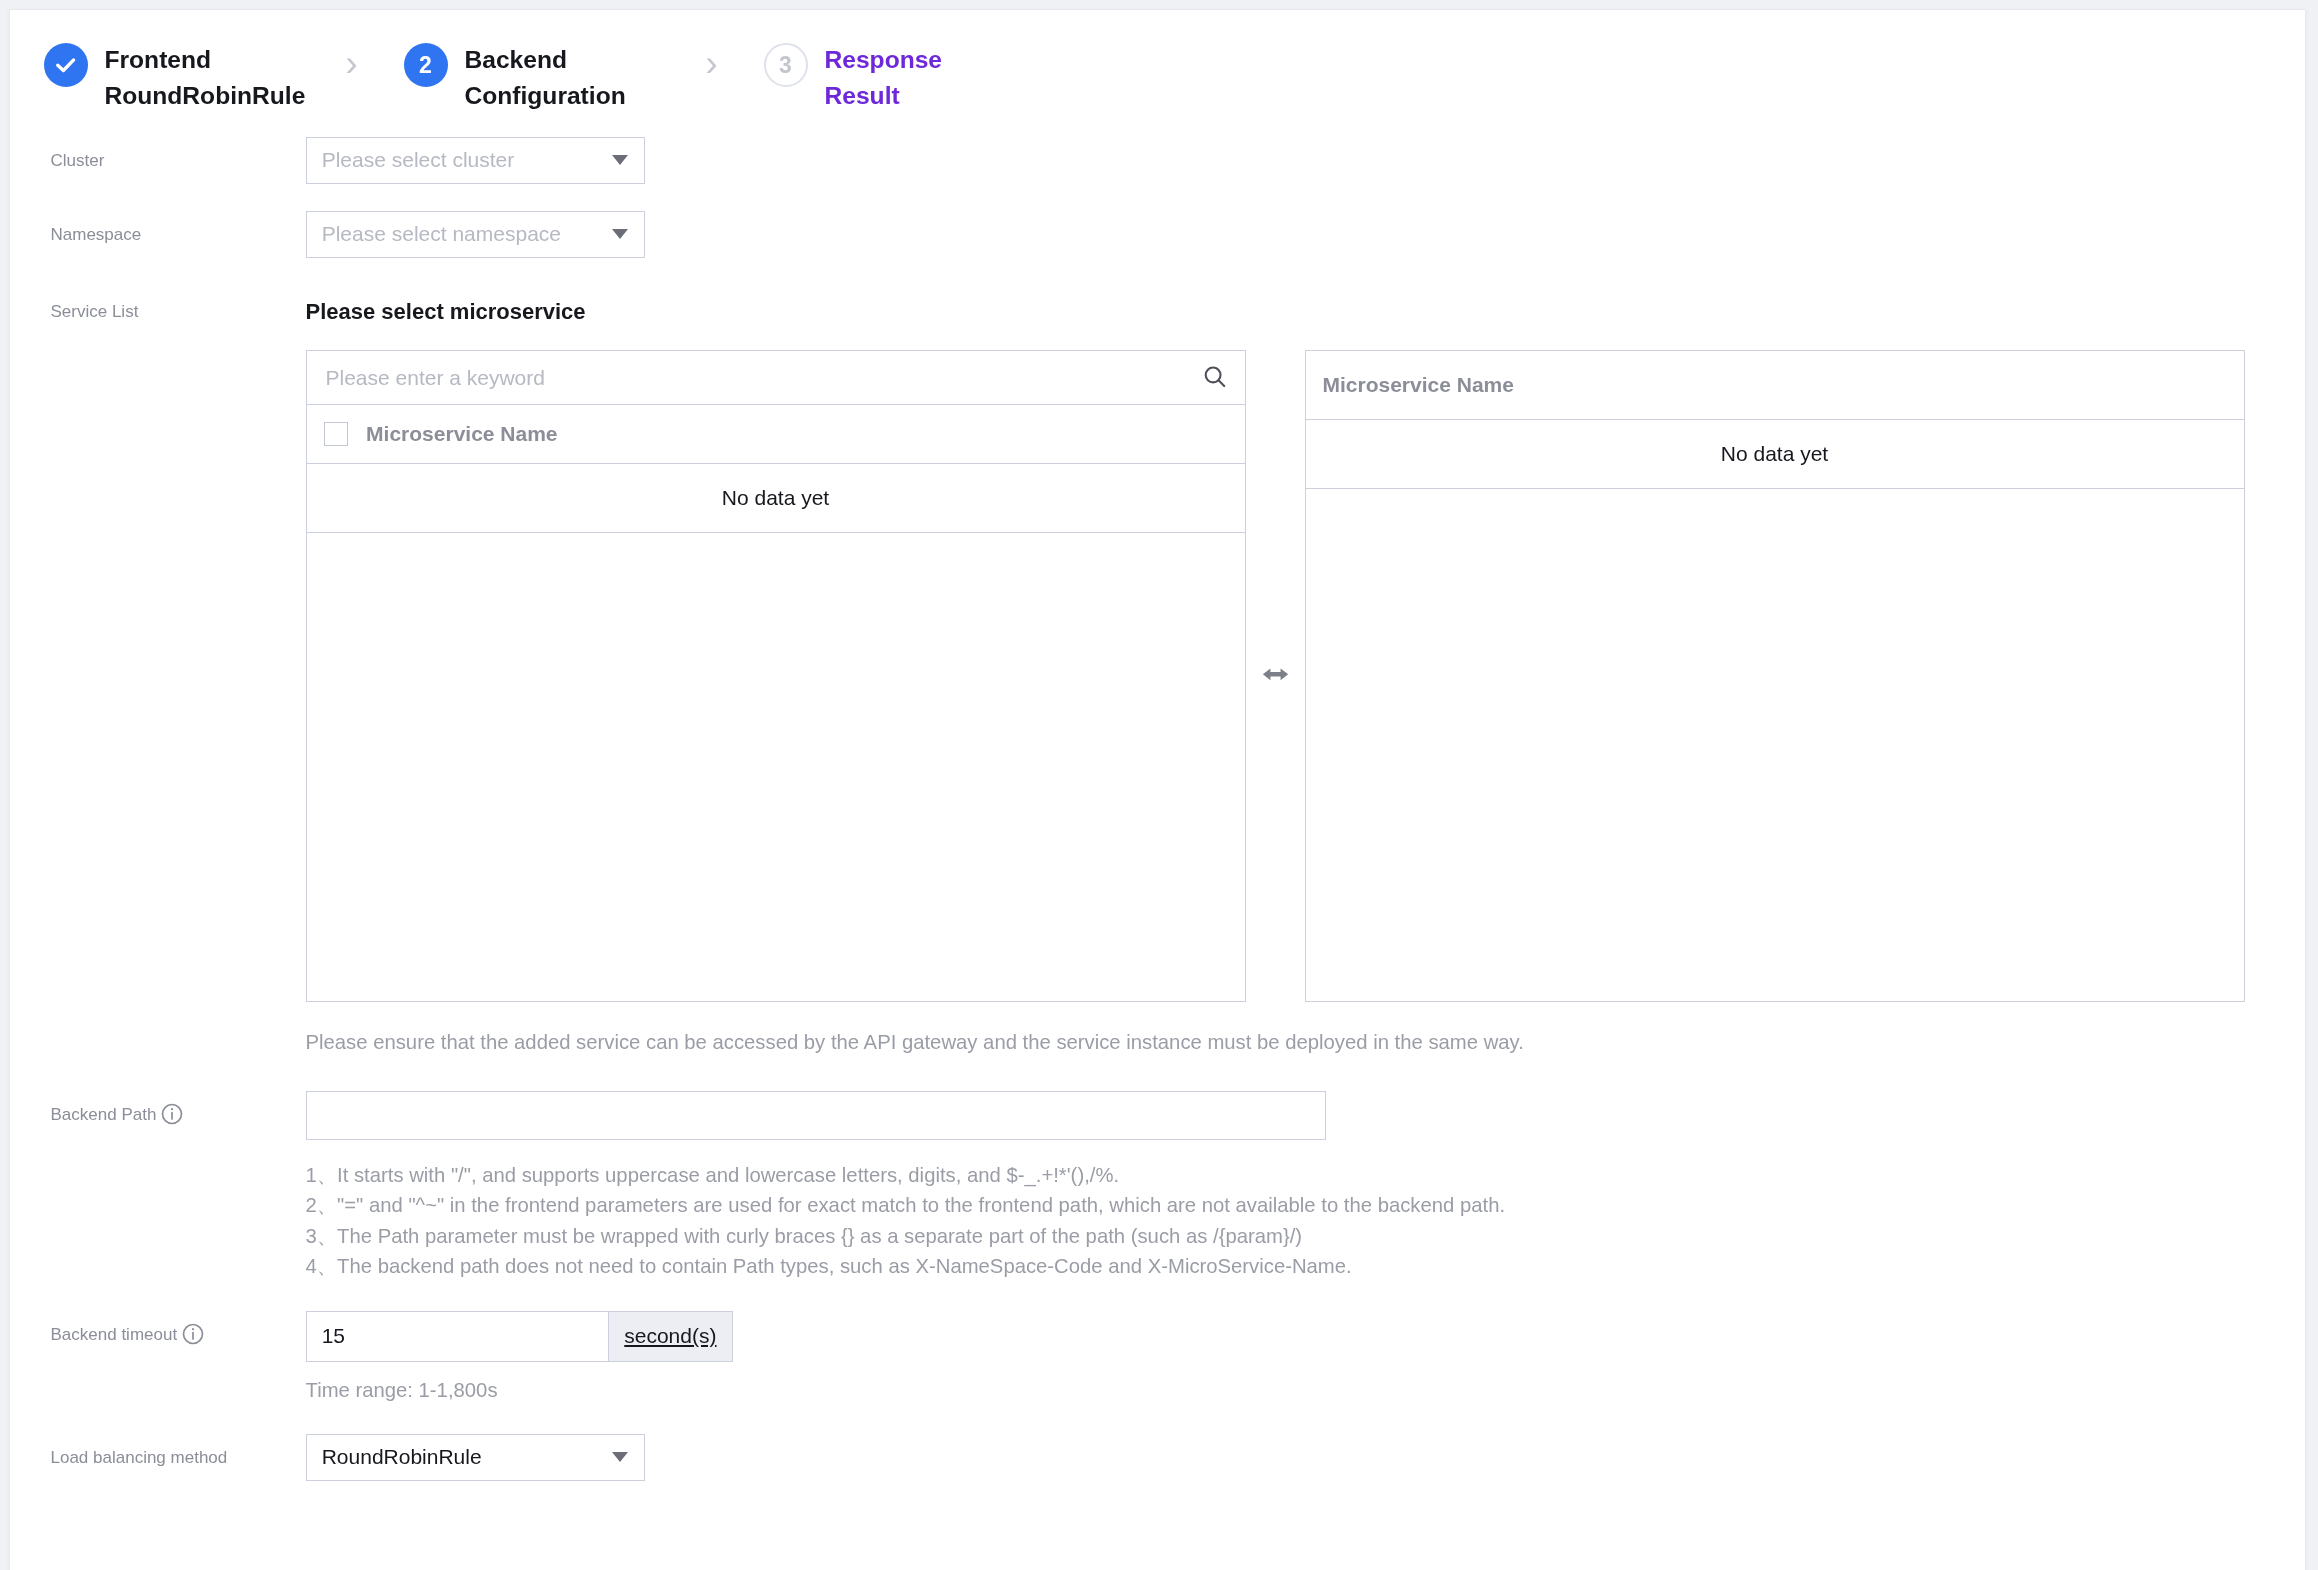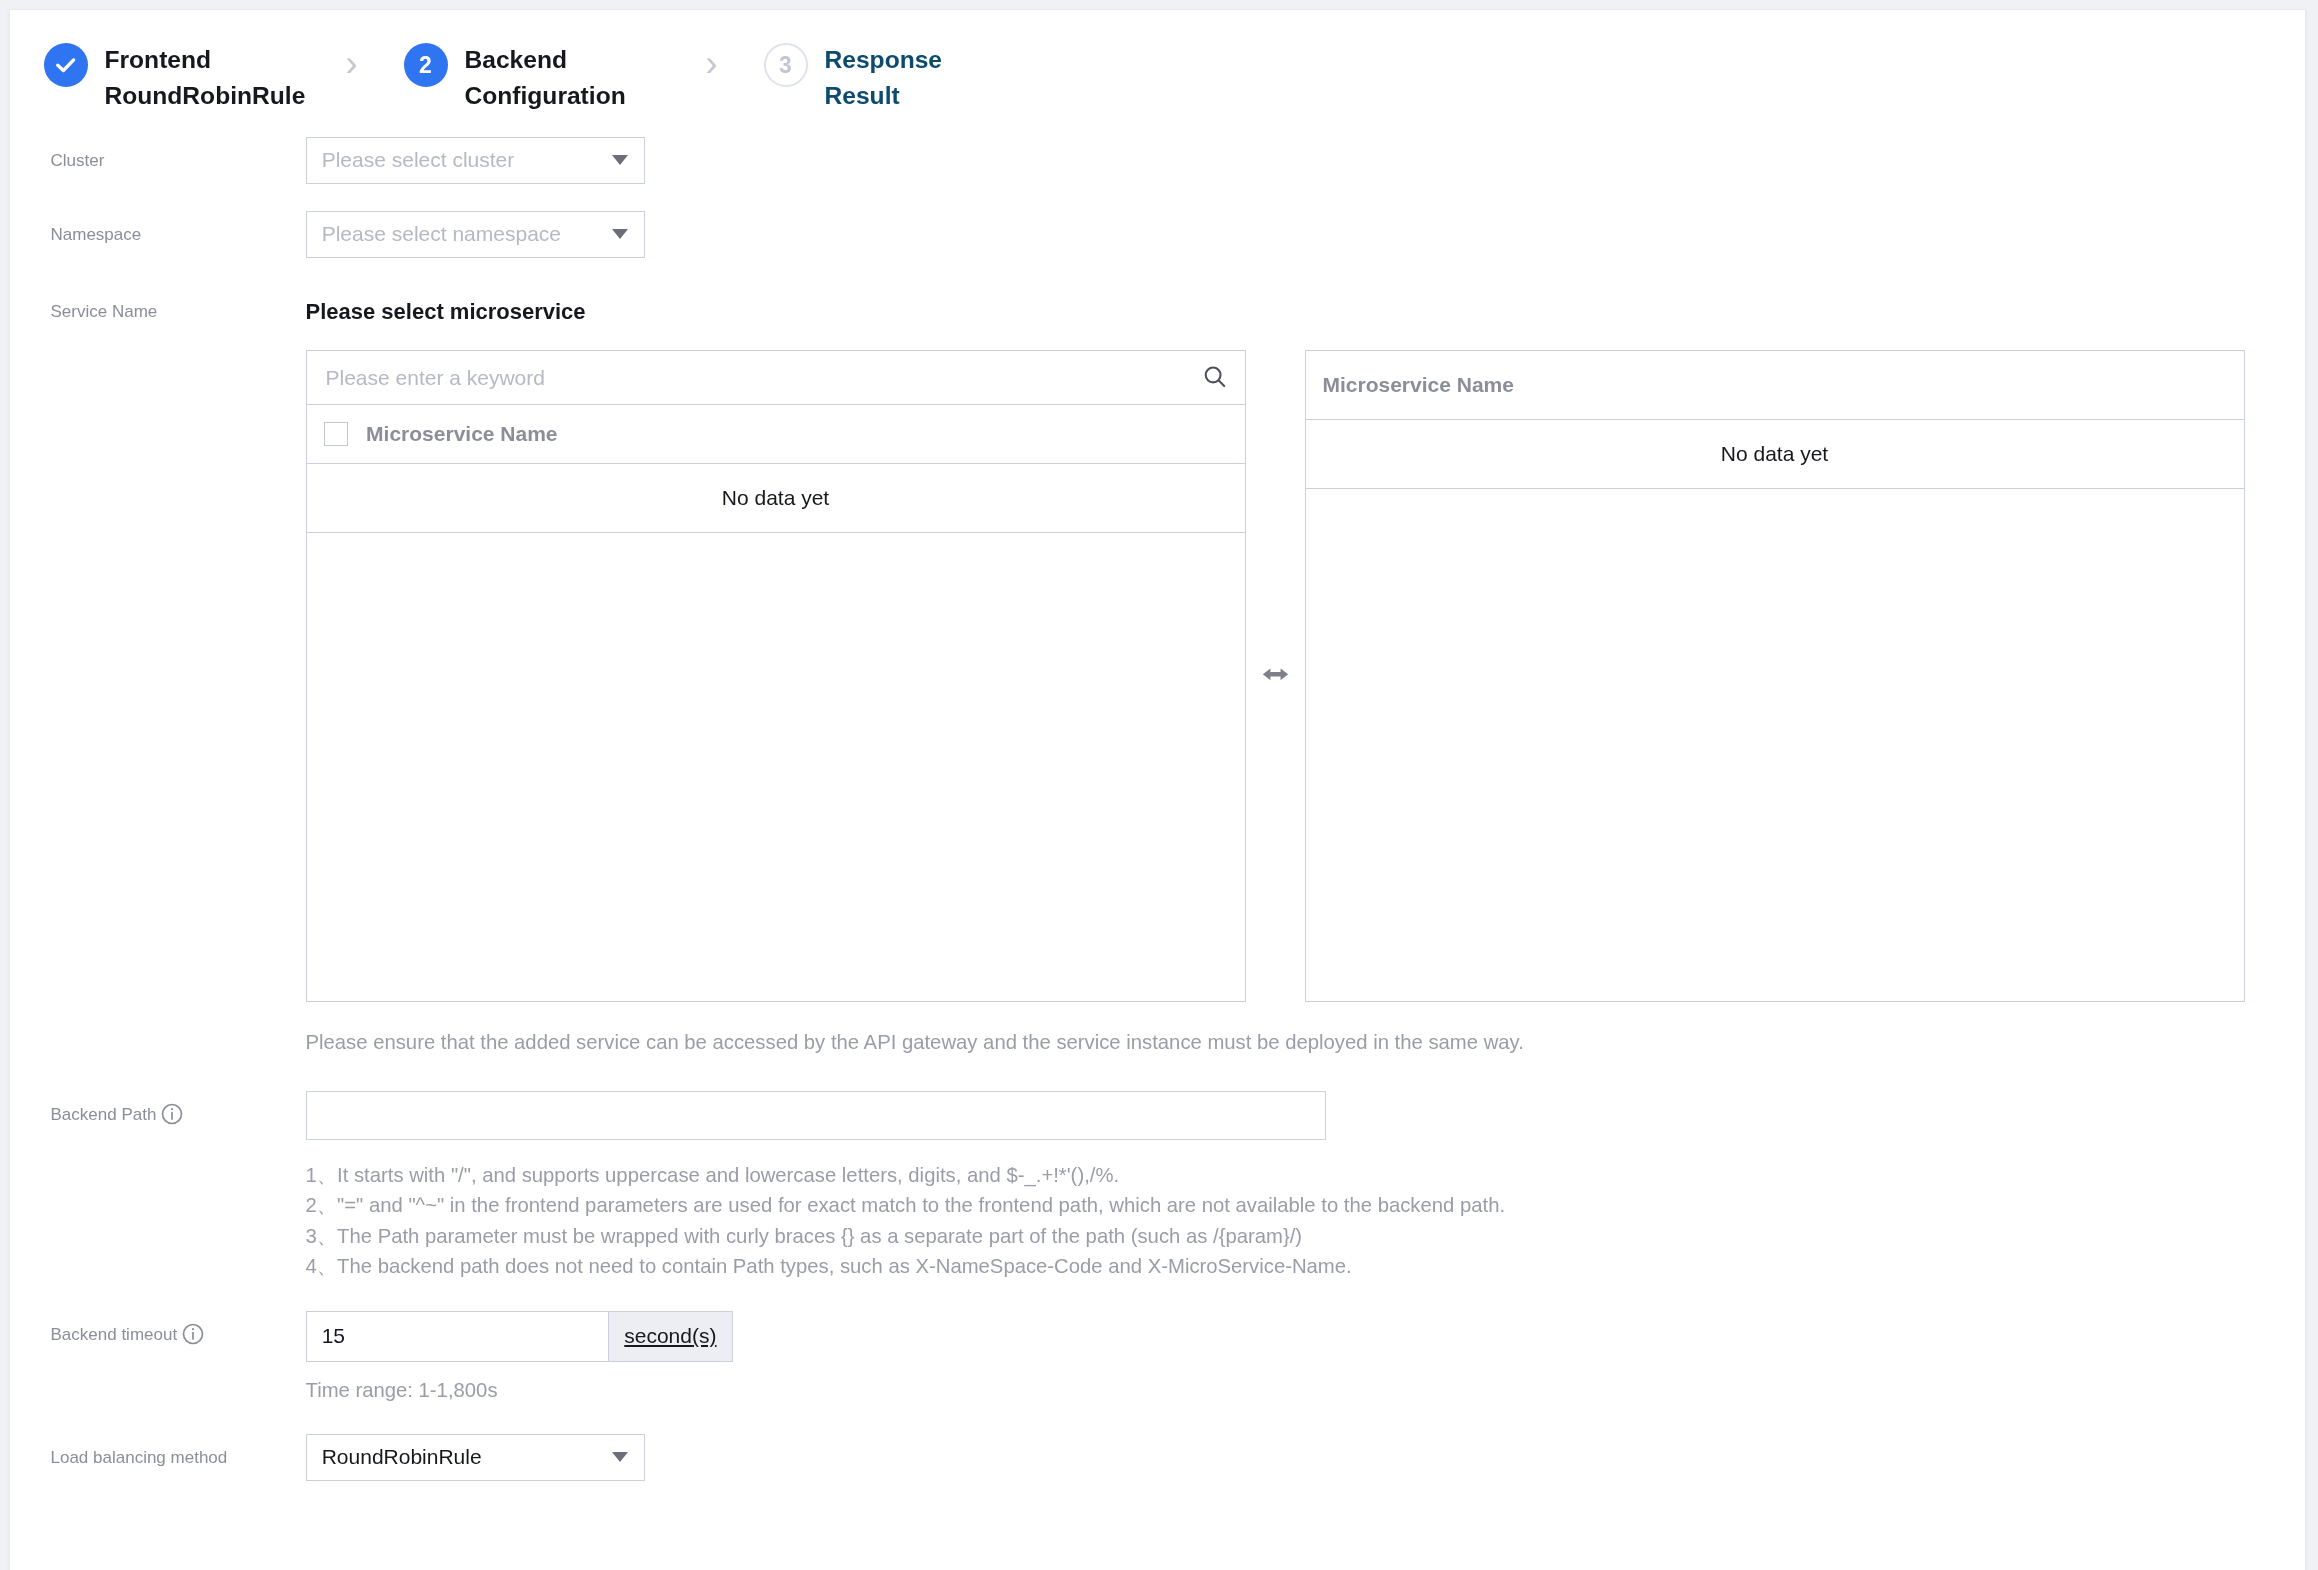--- a/index.html
+++ b/index.html
@@ -52,21 +52,21 @@
   }
   .step-circle svg { width: 25.4px; height: 25.4px; display:block; }
   .step-label {
     margin-left: 17px;
     font-size: 24.6px;
     line-height: 36px;
     font-weight: bold;
     color: #16181d;
     max-width: 195px;
   }
-  .step-label.muted { color: #0c4a6e; font-weight: bold; }
+  .step-label.muted { color: #6d28d9; font-weight: bold; }
   .step-sep {
     color: #c4c7cf;
     font-size: 36px;
     line-height: 44px;
     margin: 0 46px;
     font-weight: 300;
     user-select: none;
   }
 
   
@@ -309,21 +309,21 @@
         <div class="row-label">Namespace</div>
         <div class="row-field">
           <div class="select-box">
             <span>Please select namespace</span>
             <span class="caret"></span>
           </div>
         </div>
       </div>
 
       <div class="row" style="margin-bottom:34px;">
-        <div class="row-label" style="line-height:47px; align-items:flex-start; padding-top:0;">Service Name</div>
+        <div class="row-label" style="line-height:47px; align-items:flex-start; padding-top:0;">Service List</div>
         <div class="row-field">
           <div class="subtitle">Please select microservice</div>
 
           <div class="transfer">
 
             <div class="panel panel-left">
               <div class="search-bar">
                 <input type="text" placeholder="Please enter a keyword" style="">
                 <span class="search-icon">
                   <svg width="25.4" height="25.4" viewBox="0 0 24 24" fill="none" stroke="#4e5159" stroke-width="2">

